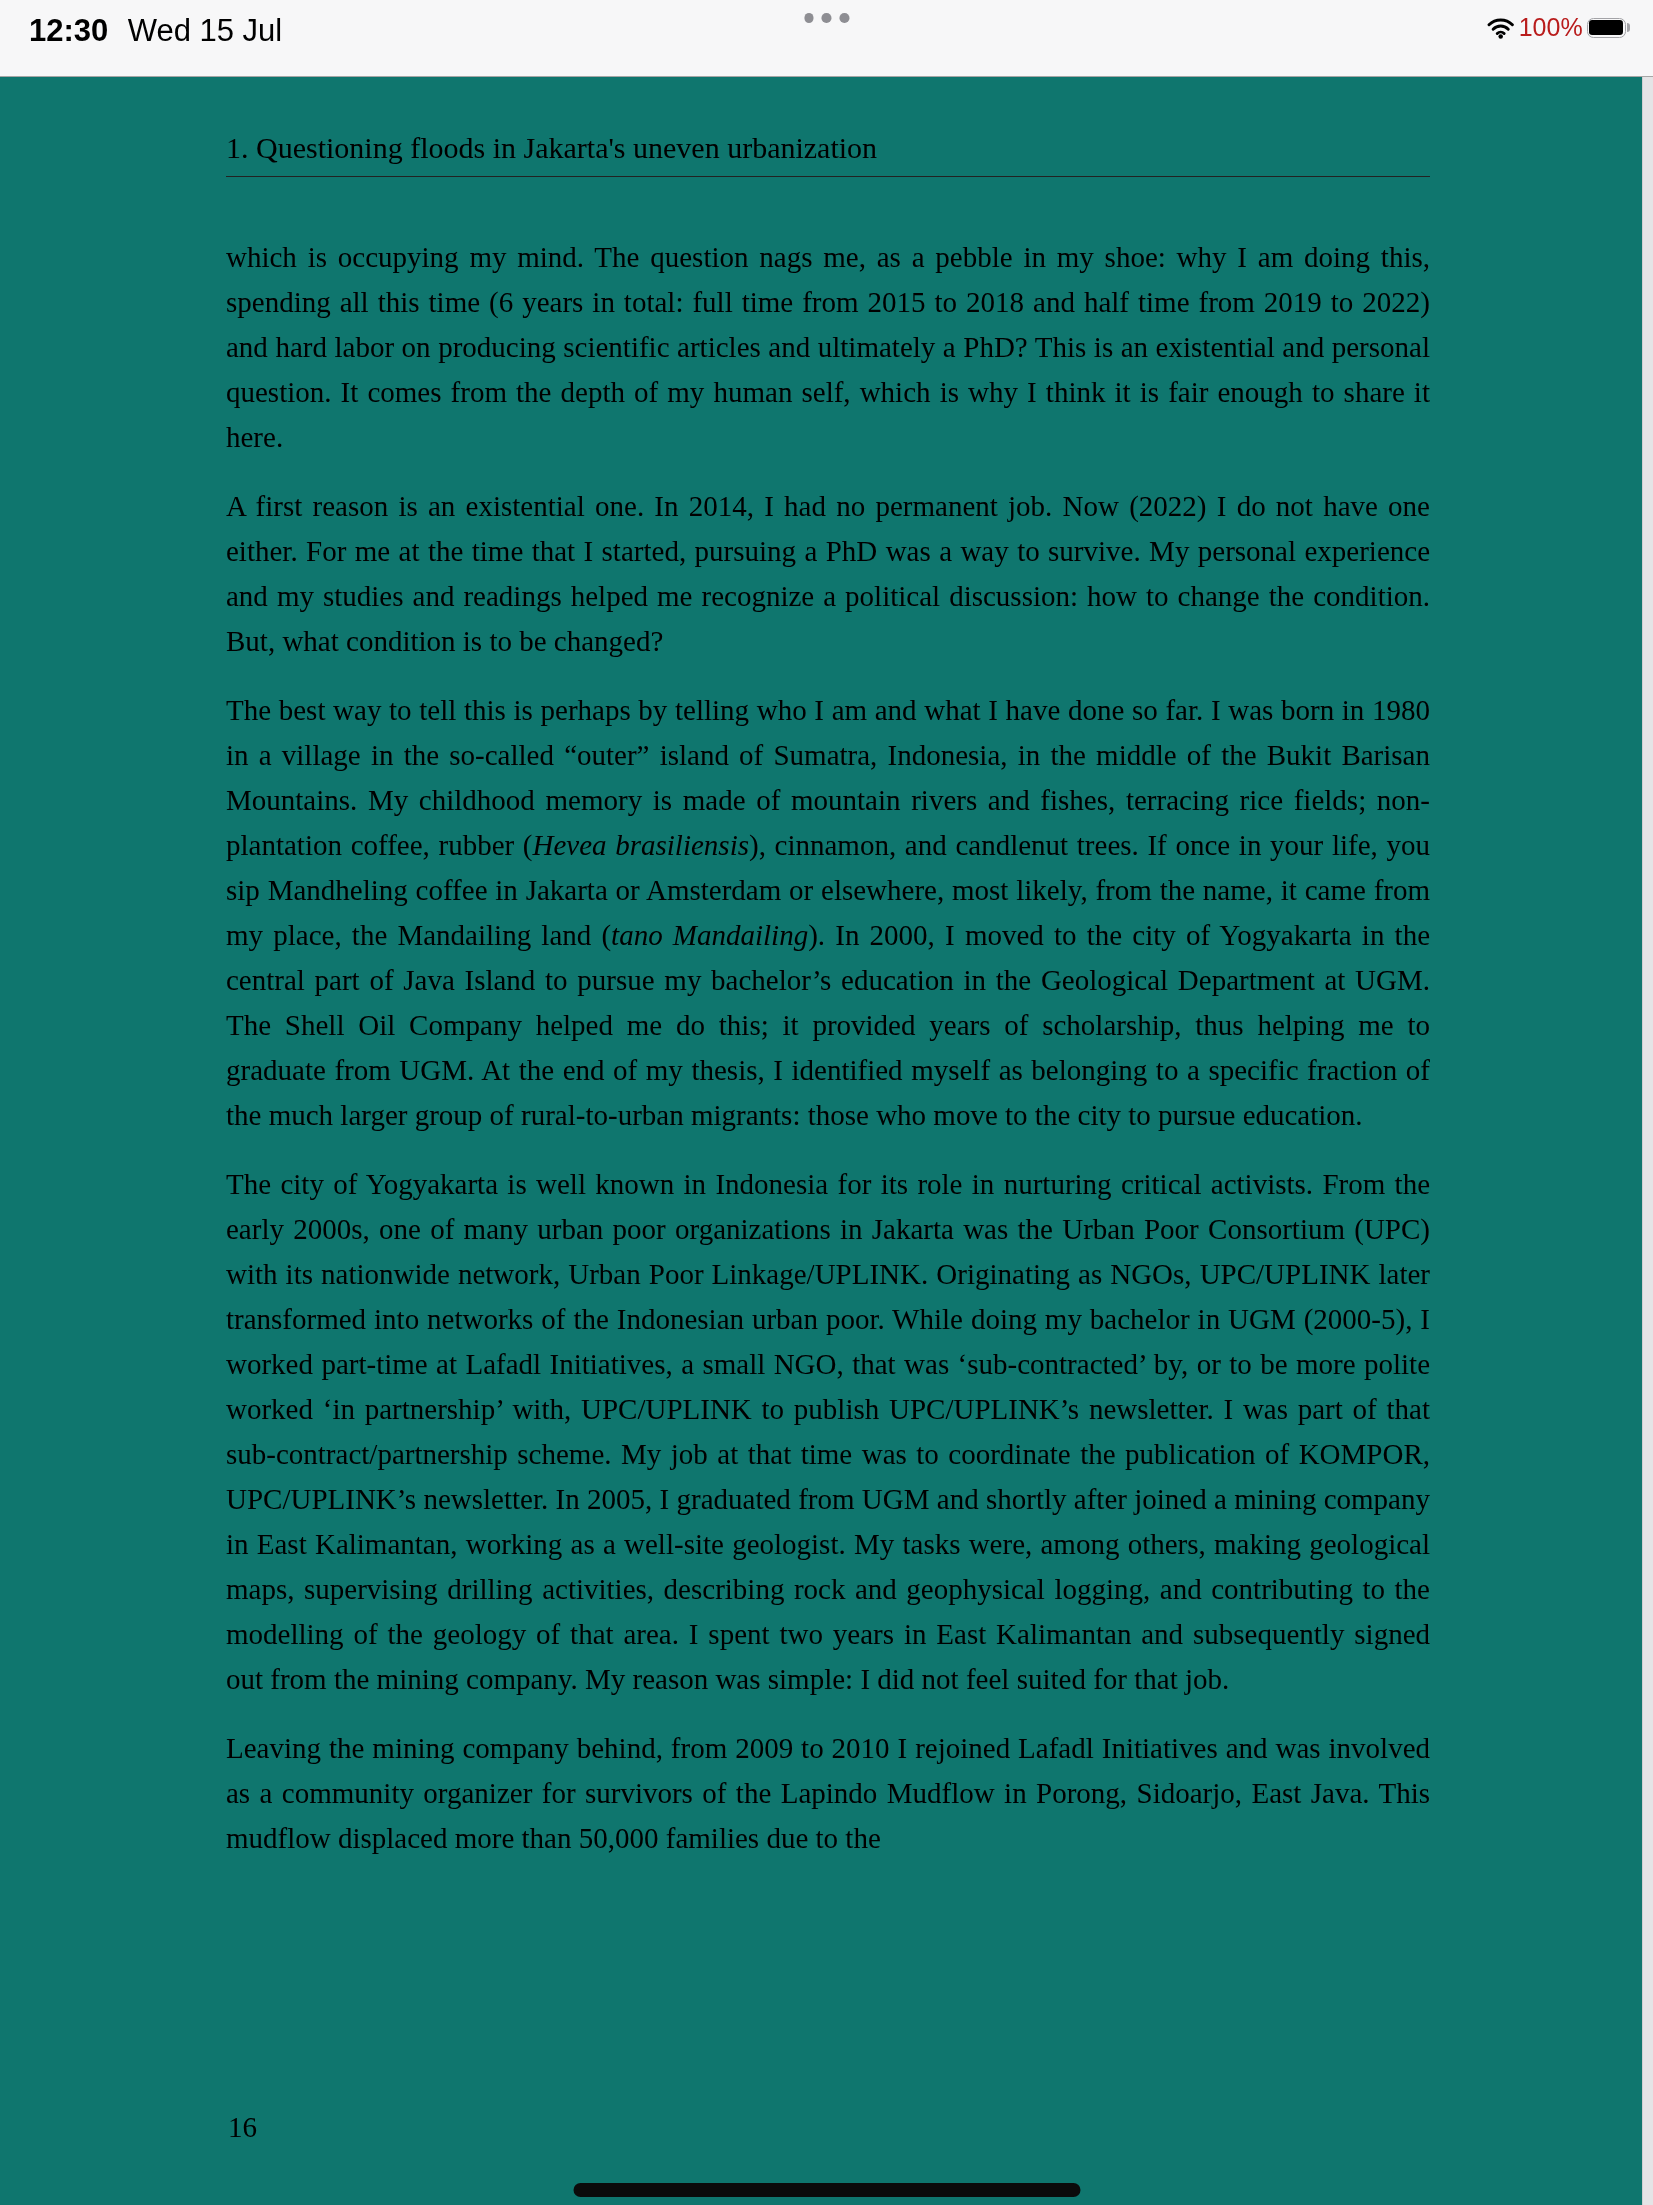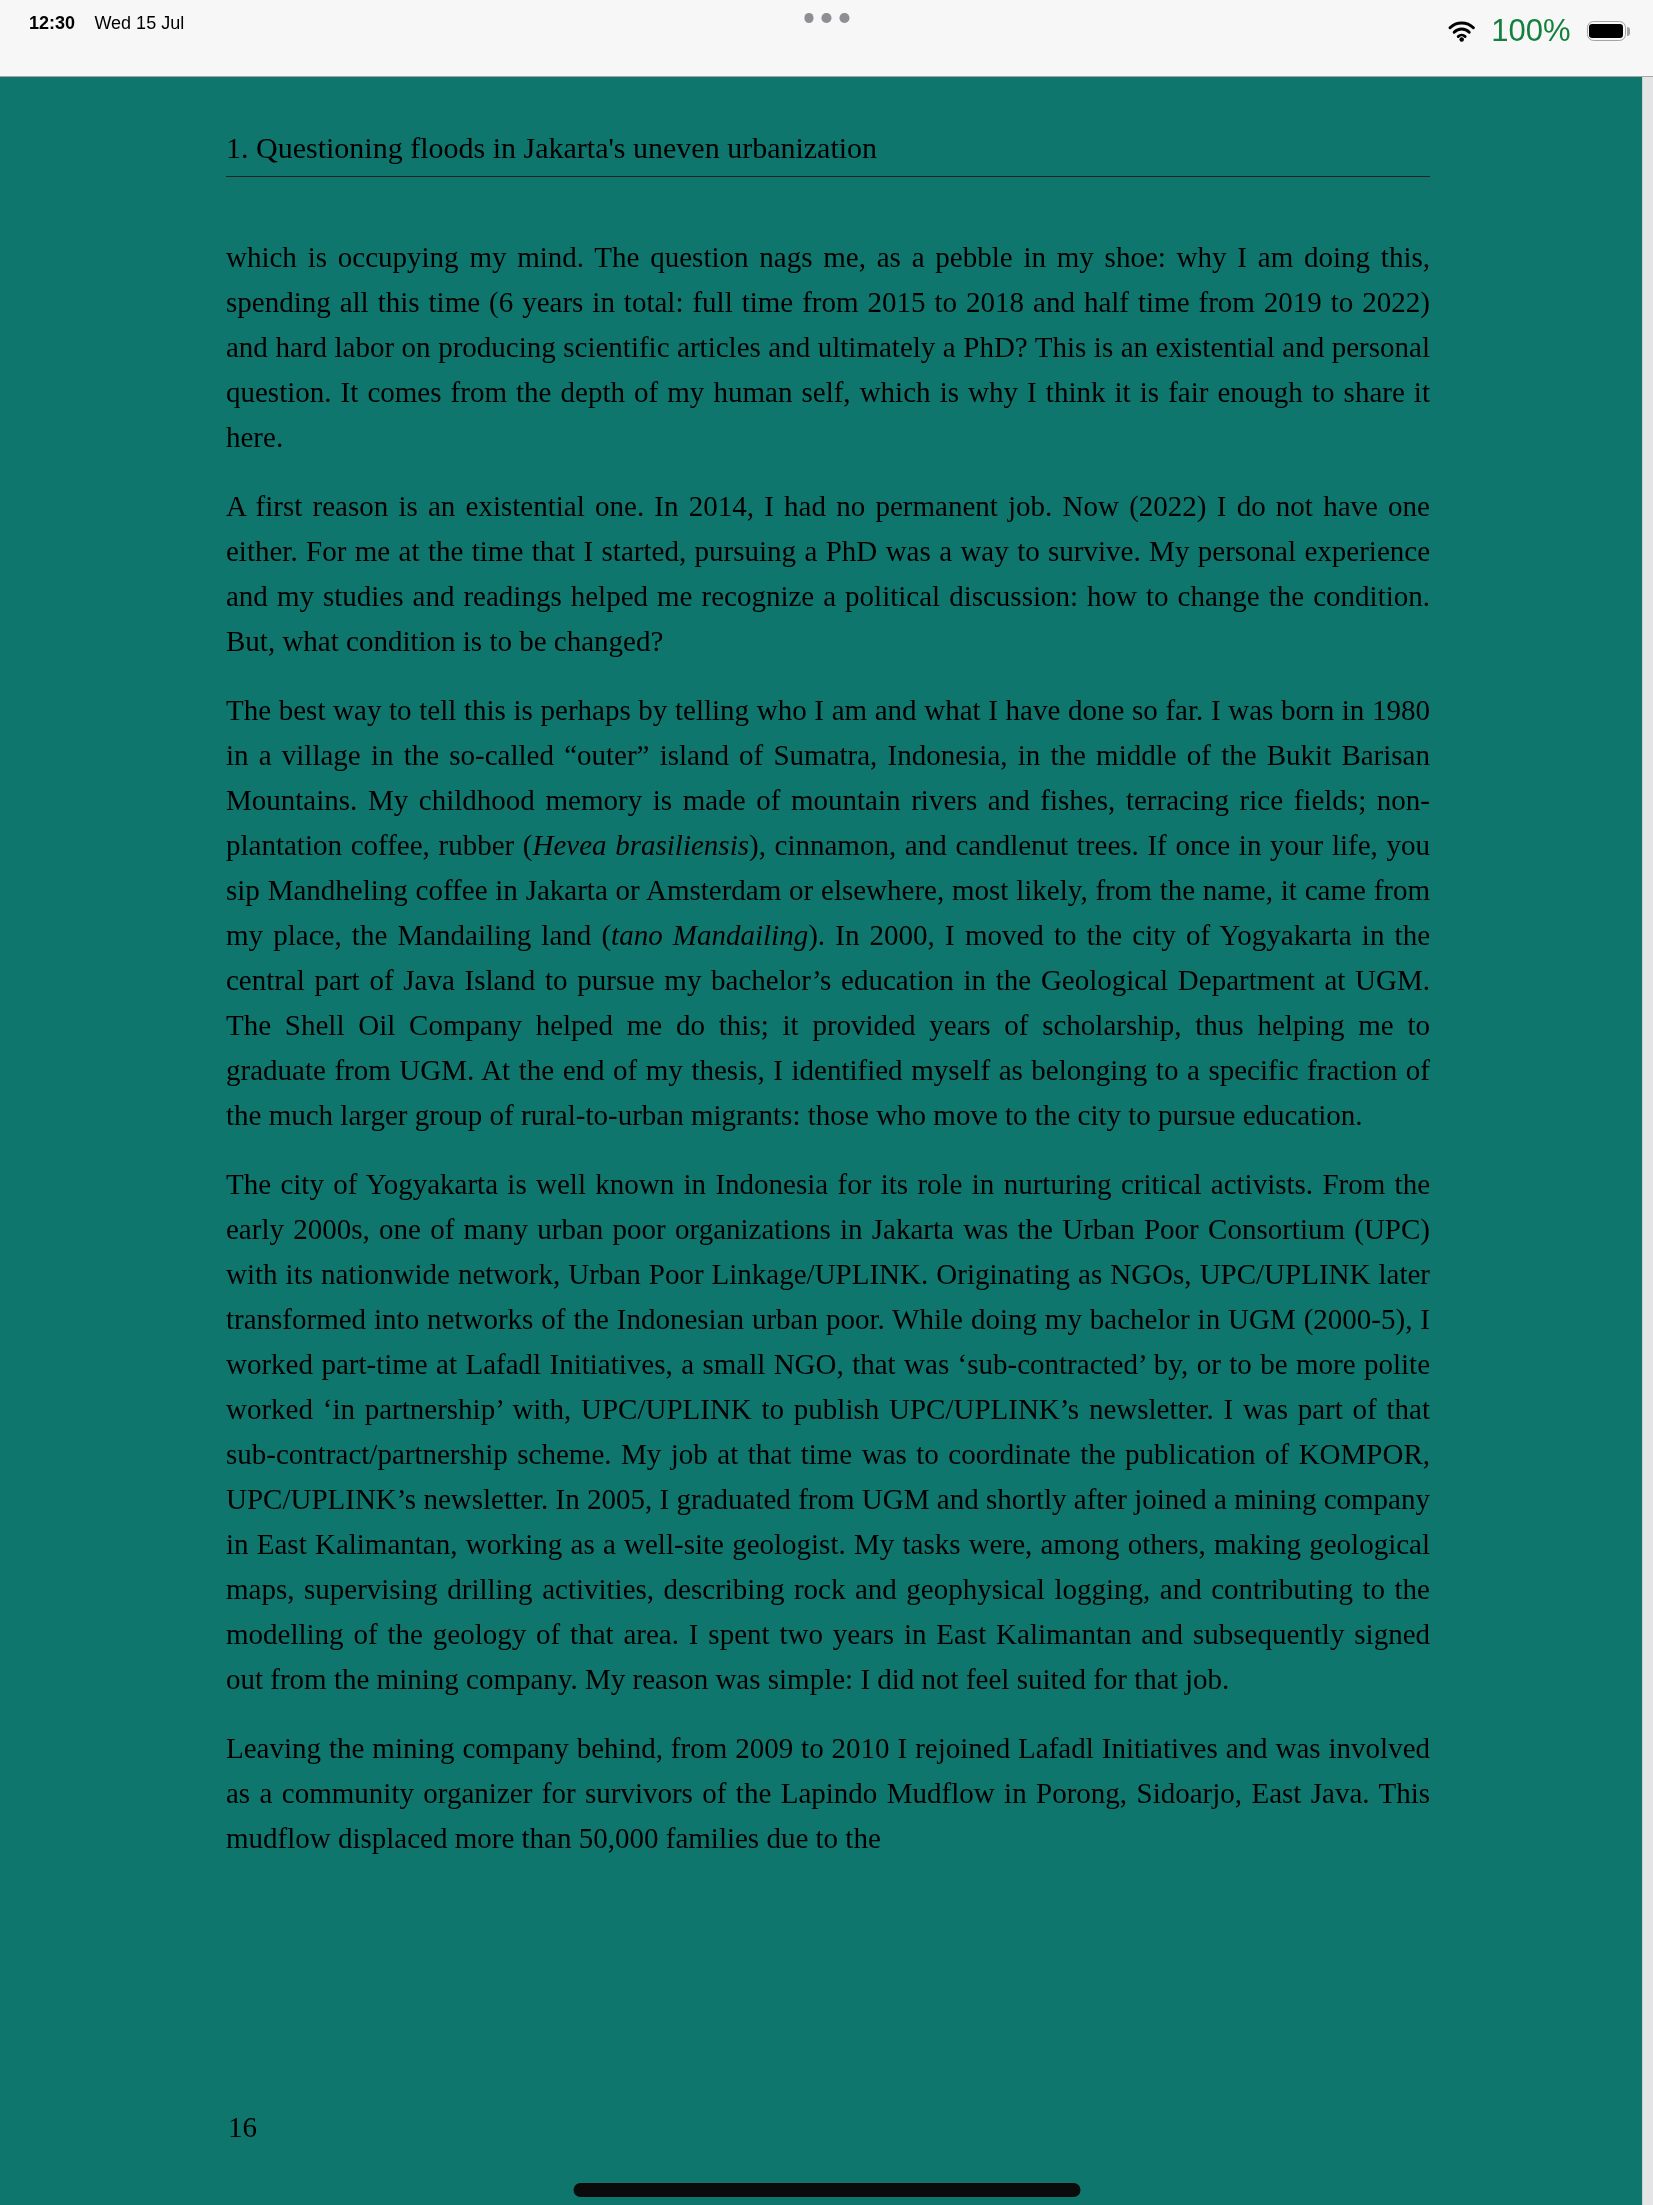--- a/index.html
+++ b/index.html
@@ -7,27 +7,27 @@
     width:1653px;height:2205px;position:relative;overflow:hidden;
     background:#ffffff;font-family:"Liberation Sans",sans-serif;
   }
   
   .topbar{
     position:absolute;top:0;left:0;width:1653px;height:77px;
     background:#f7f7f8;border-bottom:1.6px solid #a6a6a6;box-sizing:border-box;
   }
   .status-left{
     position:absolute;left:29px;top:13px;display:flex;gap:19.4px;
-    font-size:18px;color:#000;align-items:flex-start;
+    font-size:31px;color:#000;align-items:flex-start;
   }
   .time{font-weight:700;}
   .date{font-weight:400;}
   .status-right{
-    position:absolute;right:22.6px;top:13px;display:flex;align-items:center;gap:16px;
-    font-size:31px;color:#15803d;
+    position:absolute;right:22.6px;top:13px;display:flex;align-items:center;gap:4px;
+    font-size:25px;color:#b91c1c;
   }
   .battery{display:flex;align-items:center;}
   .battery-body{
     width:39px;height:20px;border:1.6px solid #a3a3a7;border-radius:6.5px;
     position:relative;box-sizing:border-box;background:transparent;
   }
   .battery-fill{position:absolute;top:1.6px;left:1.6px;right:1.6px;bottom:1.6px;background:#000;border-radius:3.2px;}
   .battery-nub{width:3.2px;height:9px;background:#a3a3a7;border-radius:0 3.2px 3.2px 0;margin-left:1.6px;}
   .multitask-dots{
     position:absolute;left:50%;top:13px;transform:translateX(-50%);

